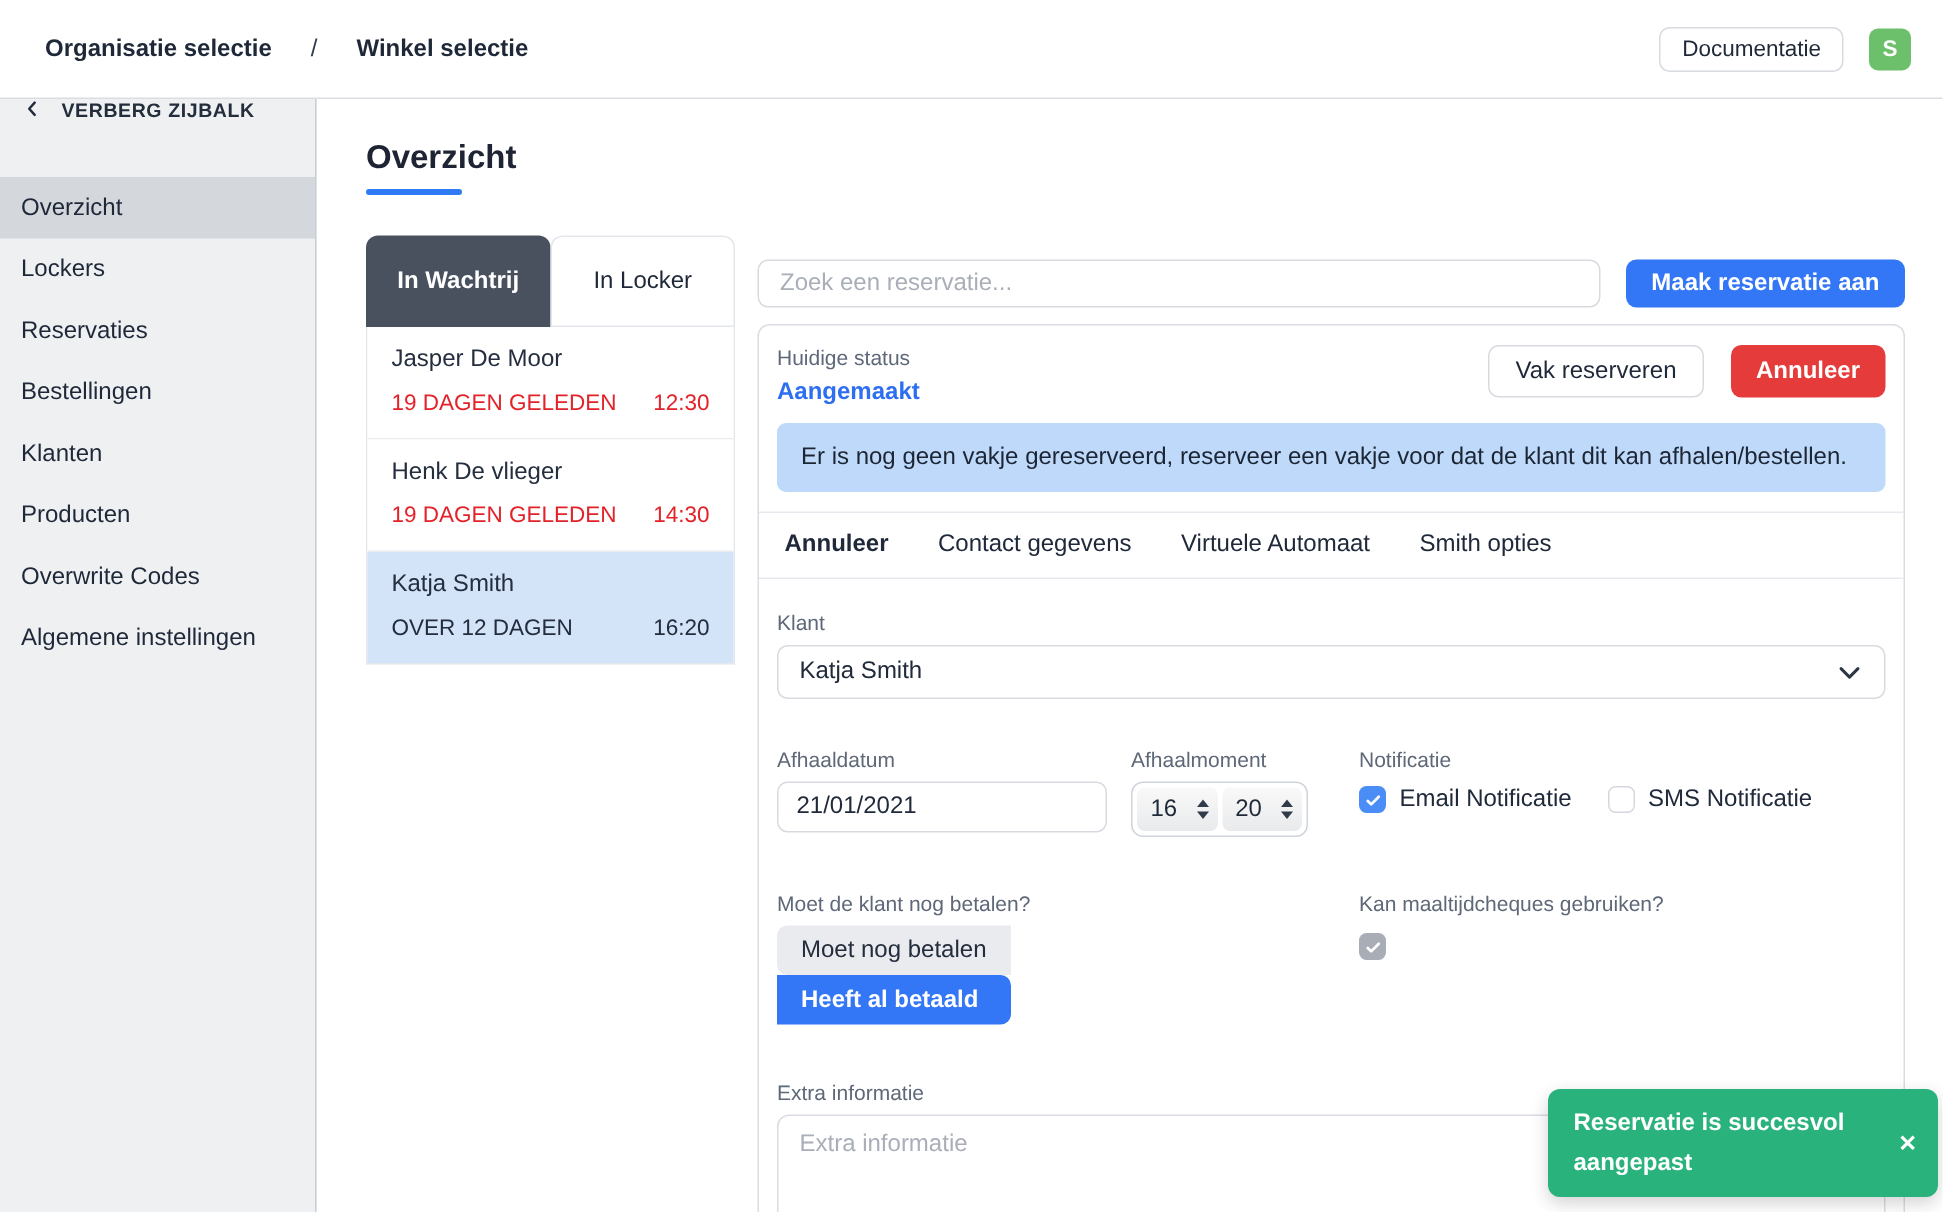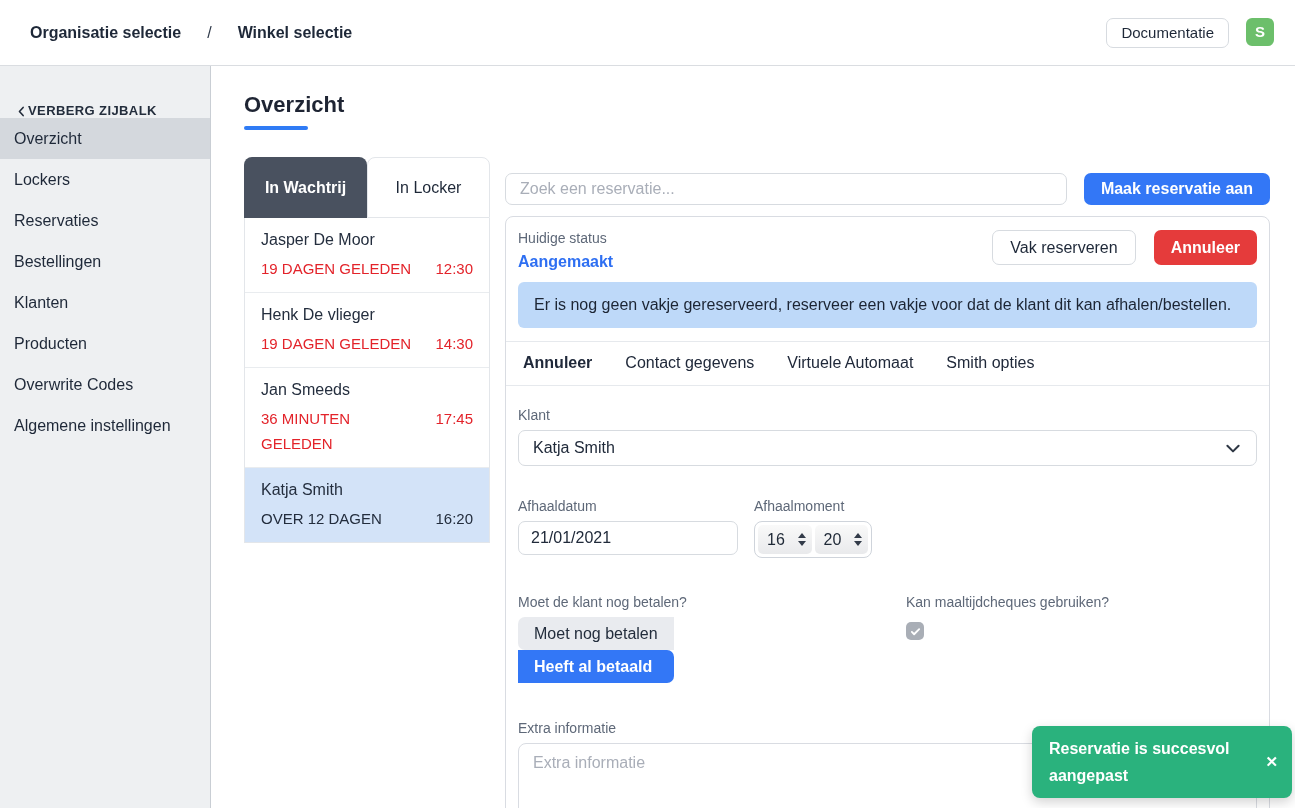--- a/index.html
+++ b/index.html
@@ -26,29 +26,29 @@
     font-family:"Liberation Sans", sans-serif;
     background:#fff;color:var(--text);
     position:relative;overflow:hidden;font-size:16px;
   }
   
   .topbar{height:66px;display:flex;align-items:center;border-bottom:1px solid #dadde1;
     padding:0 21px 0 30px;background:#fff;}
   .breadcrumb{display:flex;align-items:center;gap:26px;font-weight:700;font-size:16px;color:#1e2838;}
   .crumb{cursor:pointer;}
   .crumb-sep{font-weight:400;color:#323c4c;}
-  .topbar-right{margin-left:auto;display:flex;align-items:flex-start;gap:17px;}
+  .topbar-right{margin-left:auto;display:flex;align-items:center;gap:17px;}
   .doc-btn{height:30px;padding:0 14px;border:1px solid #d7dbe0;border-radius:7px;background:#fff;
     font-size:15px;color:#1e2838;display:flex;align-items:center;cursor:pointer;}
   .avatar{width:28px;height:28px;border-radius:6px;background:var(--avatar-green);color:#fff;
     font-weight:700;font-size:15px;display:flex;align-items:center;justify-content:center;cursor:pointer;}
   
   .content{display:flex;height:742px;}
   .sidebar{width:211px;background:var(--sidebar-bg);border-right:1px solid #c9ced4;flex-shrink:0;}
-  .collapse-btn{height:52px;display:flex;align-items:flex-end;gap:0;padding-left:15px;cursor:pointer;}
+  .collapse-btn{height:52px;display:flex;align-items:flex-start;gap:13px;padding-left:15px;cursor:pointer;}
   .collapse-label{font-size:13px;font-weight:700;letter-spacing:.4px;color:#232d3c;}
   .nav-item{height:41px;display:flex;align-items:center;padding-left:14px;font-size:16px;
     color:#1e2838;cursor:pointer;}
   .nav-item.active{background:var(--sidebar-sel);}
   .main{flex:1;padding:26px 25px 0 33px;}
   .page-title{font-size:22px;font-weight:700;color:#1e2433;line-height:26px;}
   .title-underline{width:64px;height:4px;background:#2f7bf5;border-radius:2px;margin-top:8px;}
   .columns{display:flex;margin-top:27px;align-items:flex-start;}
   
   .queue-col{width:246px;flex-shrink:0;}
@@ -187,27 +187,20 @@
               <span>12:30</span>
             </div>
           </div>
           <div class="q-item">
             <div class="q-name">Henk De vlieger</div>
             <div class="q-meta urgent">
               <span class="q-meta-left">19 DAGEN GELEDEN</span>
               <span>14:30</span>
             </div>
           </div>
-          <div class="q-item">
-            <div class="q-name">Jan Smeeds</div>
-            <div class="q-meta urgent">
-              <span class="q-meta-left wrap">36 MINUTEN GELEDEN</span>
-              <span>17:45</span>
-            </div>
-          </div>
           <div class="q-item selected">
             <div class="q-name">Katja Smith</div>
             <div class="q-meta normal">
               <span class="q-meta-left">OVER 12 DAGEN</span>
               <span>16:20</span>
             </div>
           </div>
         </div>
       </div>
 
@@ -270,20 +263,33 @@
                   </div>
                   <div class="step-seg">
                     <span>20</span>
                     <span class="step-arrows">
                       <span class="tri-up"></span>
                         <span class="tri-down"></span>
                     </span>
                   </div>
                 </div>
               </div>
+              <div class="grp-abs">
+                <div class="field-label">Notificatie</div>
+                <div class="cb-row">
+                  <span class="cb checked">
+                    <svg width="11" height="11" viewBox="0 0 12 12">
+                        <path d="M2 6.5l2.5 2.5L10 3.5" stroke="#fff" stroke-width="2" fill="none" stroke-linecap="round" stroke-linejoin="round"></path>
+                      </svg>
+                  </span>
+                  <span class="cb-label">Email Notificatie</span>
+                  <span class="cb empty cb-gap"></span>
+                  <span class="cb-label">SMS Notificatie</span>
+                </div>
+              </div>
             </div>
 
             <div class="form-row2">
               <div>
                 <div class="field-label">Moet de klant nog betalen?</div>
                 <div class="segmented">
                   <div class="seg off">Moet nog betalen</div>
                   <div class="seg on">Heeft al betaald</div>
                 </div>
               </div>

